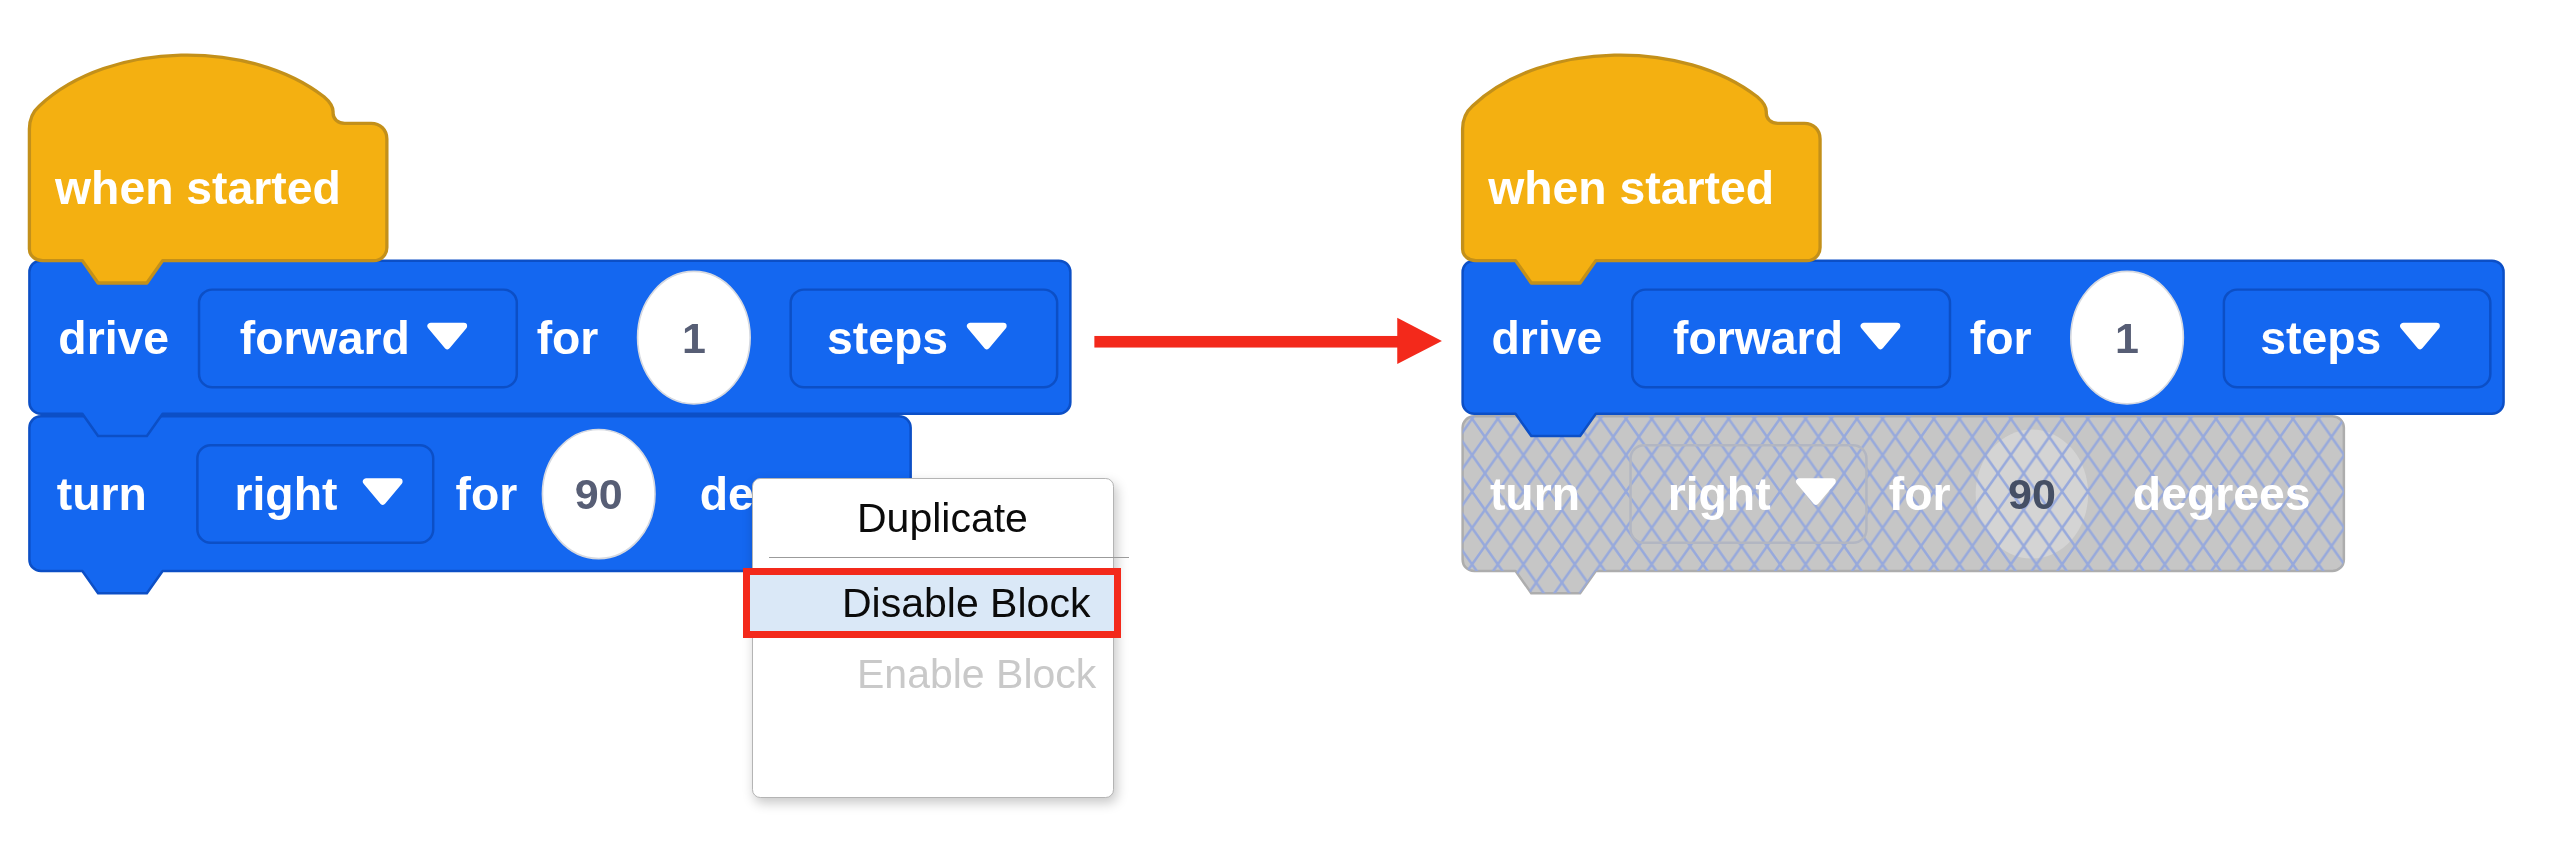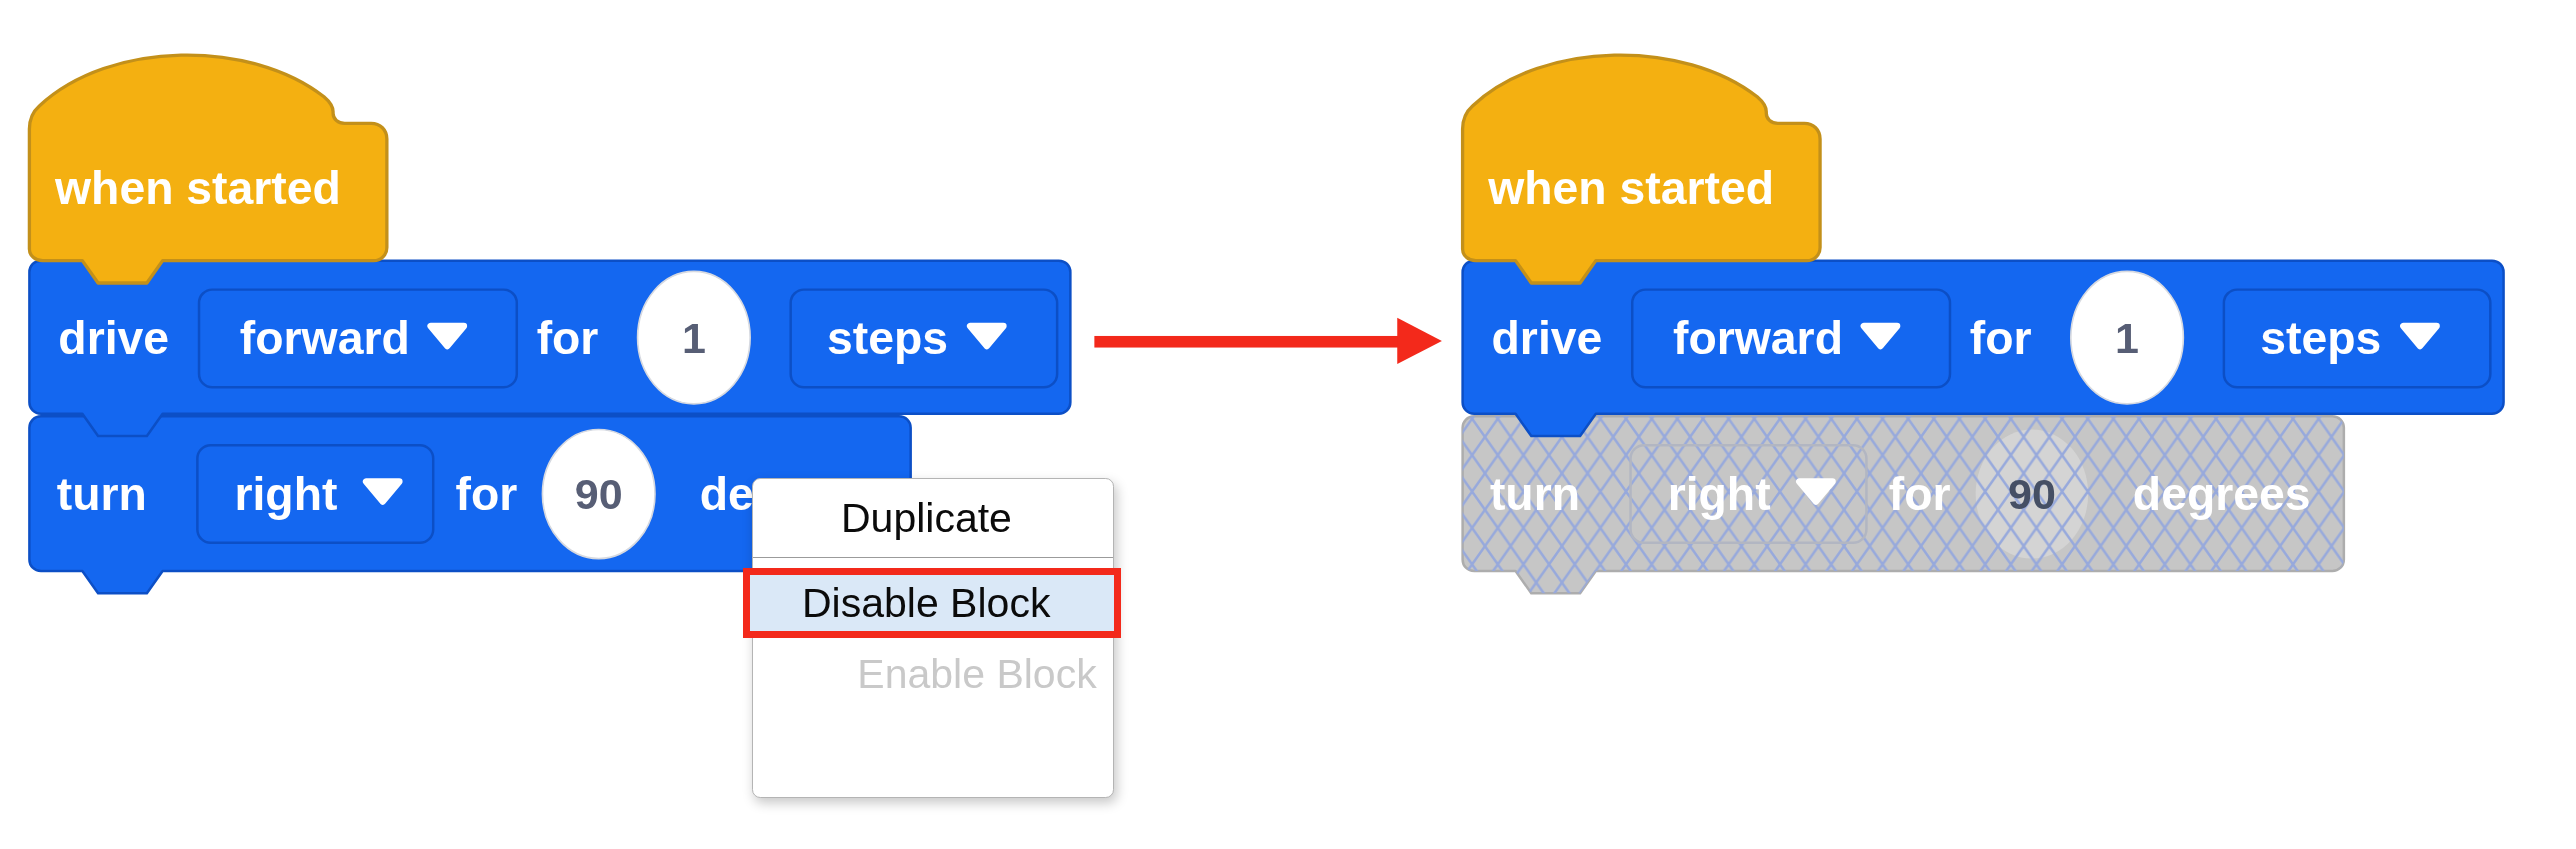--- a/index.html
+++ b/index.html
@@ -22,28 +22,28 @@
   .oval-dis{fill:#D4D4D4;stroke:none;}
   .annot{fill:#F3291B;}
 
   
   .menu{
     position:absolute;left:752px;top:478px;width:362px;height:320px;
     background:#ffffff;border:1.7px solid #B4B4B4;border-radius:8.3px;
     box-shadow:2.5px 5px 11.6px rgba(0,0,0,.22);
     box-sizing:border-box;font-size:41px;color:#0b0b0b;overflow:visible;z-index:5;
   }
-  .menu-item{position:absolute;left:0;width:100%;display:flex;align-items:center;
+  .menu-item{position:absolute;left:16px;width:100%;display:flex;align-items:center;
     padding-left:88px;box-sizing:border-box;white-space:nowrap;}
   .mi-duplicate{top:0;height:79px;border-bottom:1.7px solid #9B9B9B;}
   .mi-disable{
     top:89px;left:-10px;width:calc(100% + 18px);height:70px;
-    background:#DAE8F7;border:7.4px solid #F3291B;padding-left:52px;
+    background:#DAE8F7;border:7.4px solid #F3291B;padding-left:92px;
   }
-  .mi-enable{top:159px;height:73px;color:#C9C9C9;justify-content:center;}
+  .mi-enable{top:159px;height:73px;color:#C9C9C9;}
   .mi-delete{top:235px;height:76px;}
 </style>
 </head>
 <body>
 
 <svg id="canvas" width="2576" height="849" viewBox="0 0 3112 1026">
   <defs>
     <pattern id="lattice" width="31" height="44" patternUnits="userSpaceOnUse">
       <path d="M0 0 L31 44 M31 0 L0 44" stroke="#97A9DC" stroke-width="3" fill="none"></path>
     </pattern>

